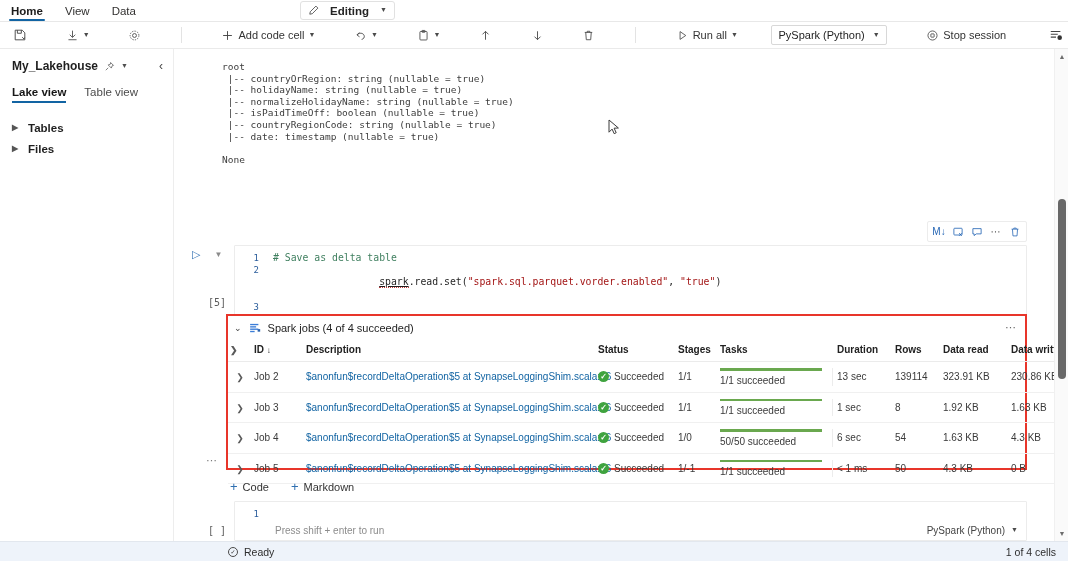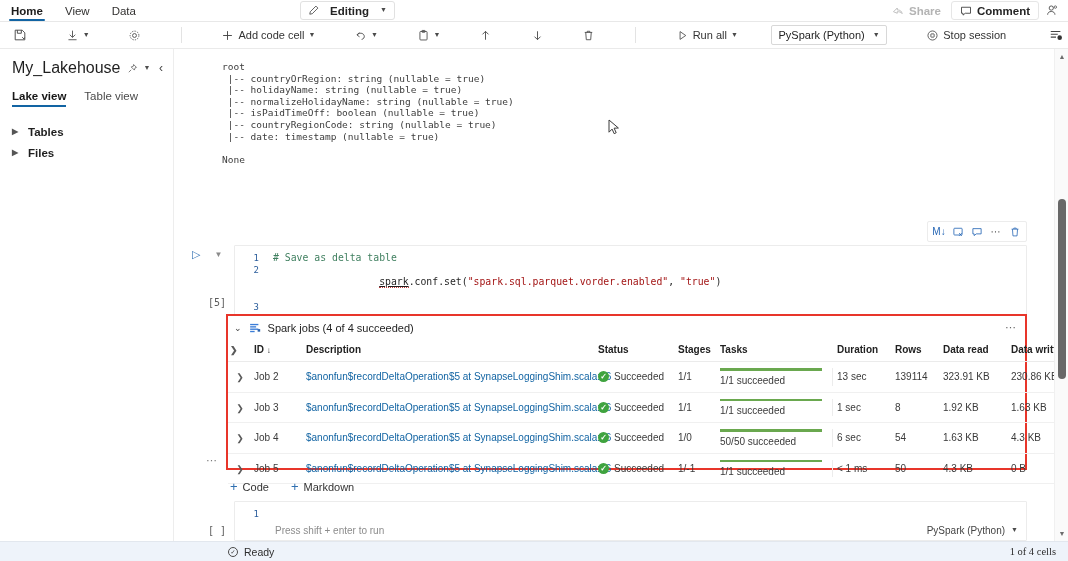--- a/index.html
+++ b/index.html
@@ -87,21 +87,21 @@
 
   
   .explorer {
     width: 174px; flex: 0 0 174px;
     border-right: 1px solid #ededed;
     background: #ffffff;
     padding: 10px 0 0 0;
     position: relative;
   }
   .lh-title-row { display: flex; align-items: center; gap: 6px; padding: 0 10px 0 12px; }
-  .lh-title { font-size: 16px; font-weight: 400; color: #1f1f1f; }
+  .lh-title { font-size: 12px; font-weight: 700; color: #1f1f1f; }
   .pin-icon, .caret-icon { color: #4f4f4f; cursor: pointer; }
   .collapse-icon { margin-left: auto; color: #444; cursor: pointer; font-size: 12px; }
   .view-tabs { display: flex; gap: 18px; padding: 13px 0 0 12px; }
   .vtab { font-size: 11.5px; color: #4b4b4b; cursor: pointer; padding-bottom: 5px; position: relative;}
   .vtab.active { font-weight: 600; color: #171717; }
   .vtab.active:after {
     content:""; position:absolute; left:0; right:0; bottom:0; height:2px; background:#1264a3;
   }
   .tree { margin-top: 14px; }
   .tree-item {
@@ -244,21 +244,21 @@
   
   .statusbar {
     height: 20px; flex: 0 0 auto;
     background: #eef3fa;
     display: flex; align-items: center;
     padding: 0 12px 0 10px;
     font-size: 10.5px; color: #2e2e2e;
     border-top: 1px solid #e2e7ee;
   }
   .statusbar .left { display:flex; align-items:center; gap:6px;margin-left:44px; }
-  .statusbar .right { margin-left: auto; font-family: Liberation Serif, serif; }
+  .statusbar .right { margin-left: auto; }
   .sb-circle {
     width: 10px; height: 10px; border: 1.2px solid #4a4a4a; border-radius: 50%;
     display:inline-flex; align-items:center; justify-content:center; font-size:6px;
   }
   .statusbar-left-pad { width: 174px; }
 
   
   .cursor-ptr { position: absolute; left: 434px; top: 70px; pointer-events:none; }
 
   svg { display: block; }
@@ -282,47 +282,20 @@
     <div class="editing-pill">
       <span>
         <svg width="11" height="11" viewBox="0 0 16 16">
             <path d="M11.5 1.6l2.9 2.9-8.2 8.2-3.6.7.7-3.6 8.2-8.2z" fill="none" stroke="#333" stroke-width="1.1"></path>
           </svg>
       </span>
       <span>Editing</span>
       <span class="chev">▼</span>
     </div>
 
-    <div class="ribbon-right">
-      <div class="share-btn">
-        <span>
-          <svg width="12" height="12" viewBox="0 0 16 16">
-              <path d="M2 9l5-5v2.5c4 0 6 2 6.5 5-1.5-2-3.5-2.6-6.5-2.6V11L2 9z" fill="none" stroke="#b4b4b4" stroke-width="1.1"></path>
-            </svg>
-        </span>
-        <span>Share</span>
-      </div>
-      <div class="comment-btn">
-        <span>
-          <svg width="12" height="12" viewBox="0 0 16 16">
-              <path d="M2 3h12v8H7l-3 2.5V11H2z" fill="none" stroke="#333" stroke-width="1.1" stroke-linejoin="round"></path>
-            </svg>
-        </span>
-        <span>Comment</span>
-      </div>
-      <div class="people-btn">
-        <span>
-          <svg width="13" height="13" viewBox="0 0 16 16">
-              <circle cx="6.5" cy="5" r="2.6" fill="none" stroke="#444" stroke-width="1.05"></circle>
-              <path d="M2 13.2c0-2.6 2-4 4.5-4s4.5 1.4 4.5 4" fill="none" stroke="#444" stroke-width="1.05"></path>
-              <path d="M11.5 2.3a1.5 1.5 0 1 1 0 3 1.5 1.5 0 0 1 0-3z" fill="none" stroke="#444" stroke-width=".9"></path>
-            </svg>
-        </span>
-      </div>
-    </div>
   </div>
 
   <div class="cmdbar">
     <div class="cbtn">
       <span>
         <svg width="14" height="14" viewBox="0 0 16 16">
             <path d="M2.5 2.5h8l3 3v8h-11z" fill="none" stroke="#444" stroke-width="1.05"></path>
             <path d="M5 2.5v3.5h4.5V2.5" fill="none" stroke="#444" stroke-width="1.05"></path>
             <path d="M10.5 10.5l2 2 .8-1.6" fill="none" stroke="#444" stroke-width="1.05"></path>
           </svg>
@@ -519,21 +492,21 @@
 
           <div class="cell-box" style="margin-left:46px;">
             <div class="code-area">
               <div class="code-line">
                 <span class="ln">1</span>
                 <span class="code-txt c-comment"># Save as delta table</span>
               </div>
               <div class="code-line">
                 <span class="ln">2</span>
                 <span class="code-txt">
-                  <span class="c-plain squiggle">spark</span><span class="c-plain">.conf.set(</span><span class="c-str">"spark.sql.parquet.vorder.enabled"</span><span class="c-plain">, </span><span class="c-str">"true"</span><span class="c-plain">)</span>
+                  <span class="c-plain squiggle">spark</span><span class="c-plain">.read.set(</span><span class="c-str">"spark.sql.parquet.vorder.enabled"</span><span class="c-plain">, </span><span class="c-str">"true"</span><span class="c-plain">)</span>
                 </span>
               </div>
               <div class="code-line">
                 <span class="ln">3</span>
                 <span class="code-txt">
                   <span class="c-plain">df</span><span class="c-plain">.write.format(</span><span class="c-str">"delta"</span><span class="c-plain">).saveAsTable(</span><span class="c-str">"holidays"</span><span class="c-plain">)</span>
                 </span>
               </div>
             </div>
             <div class="cell-footer">

